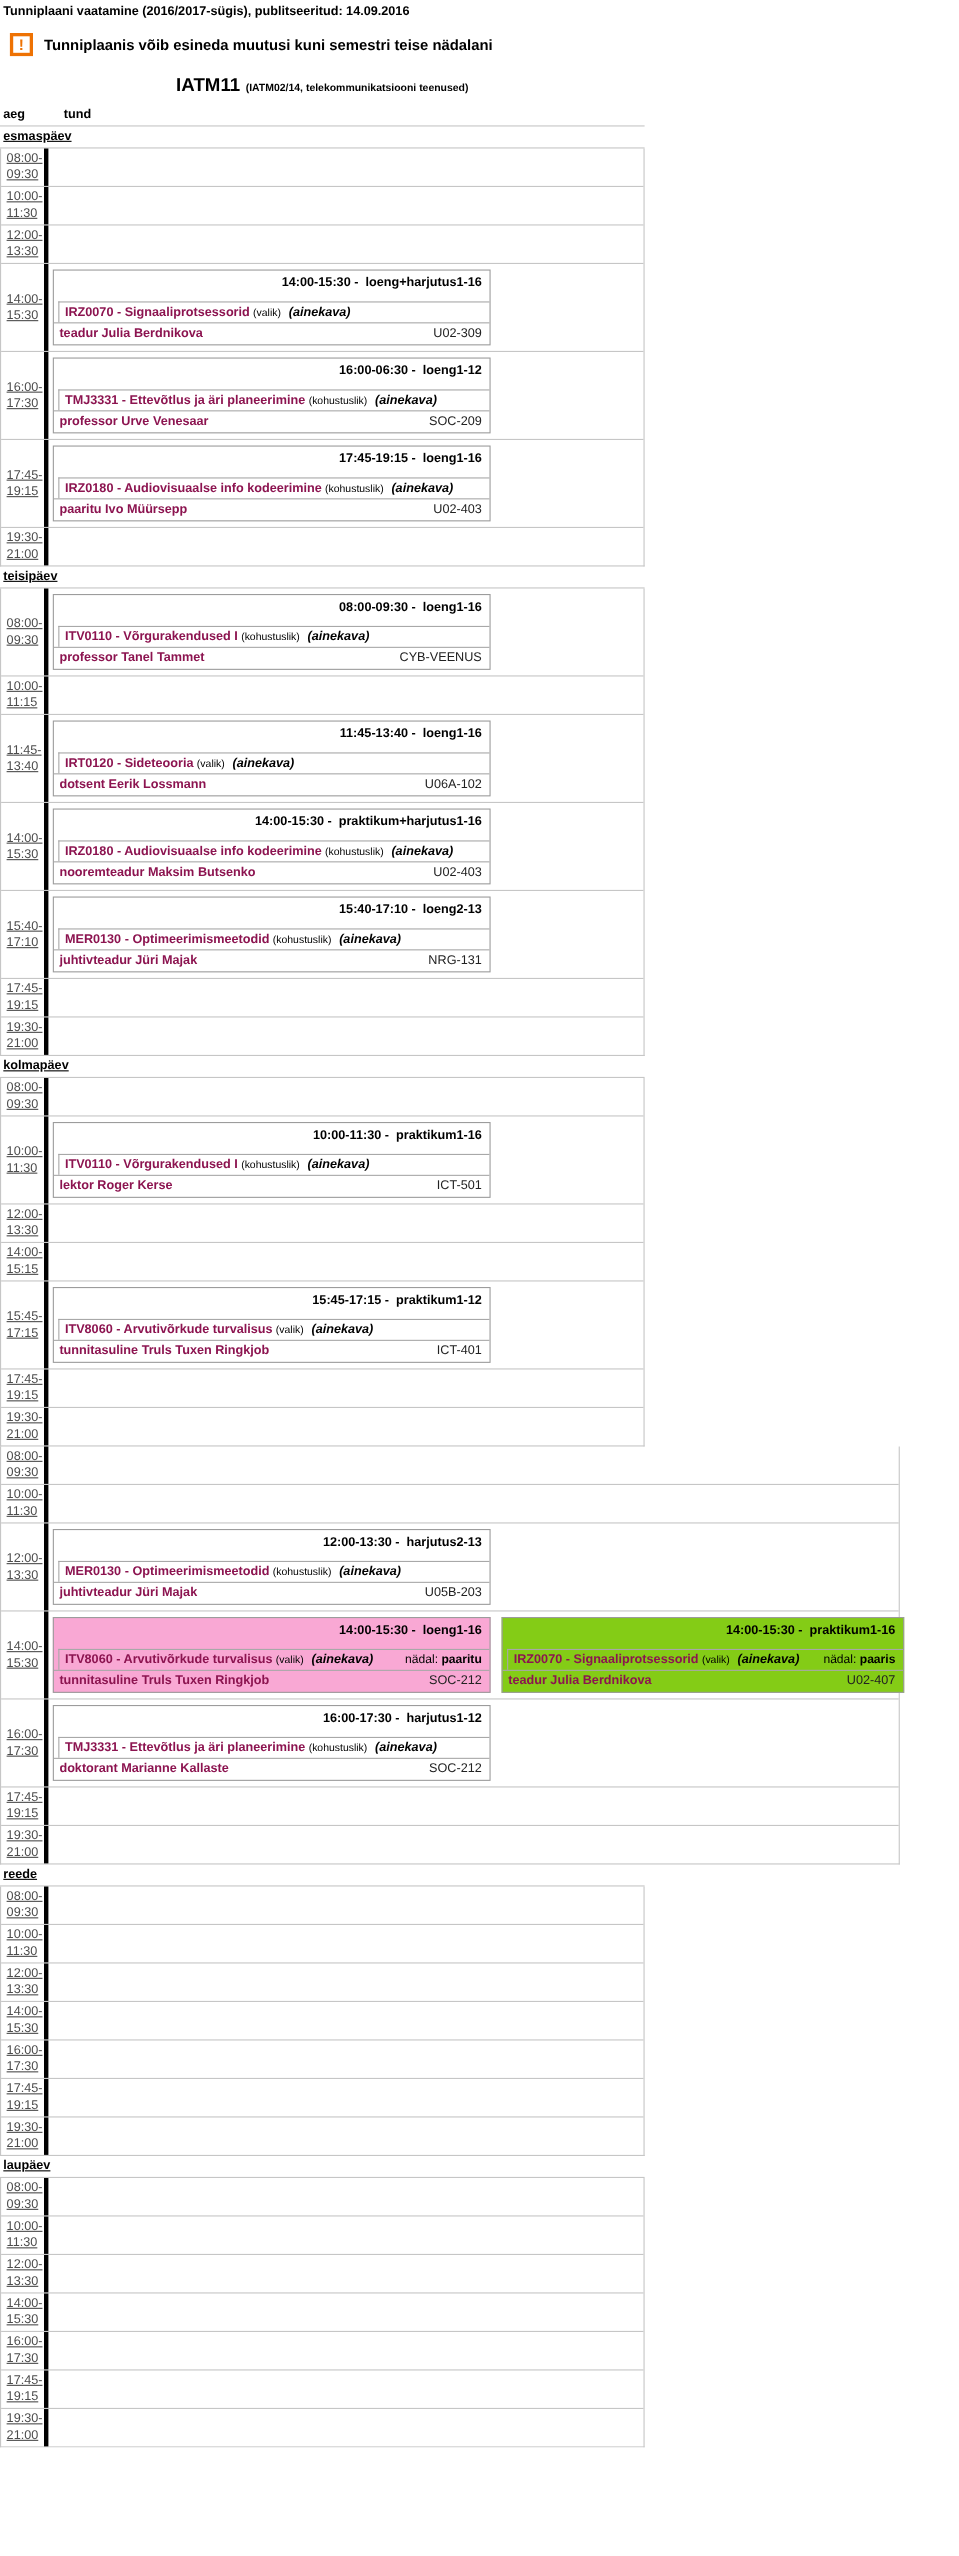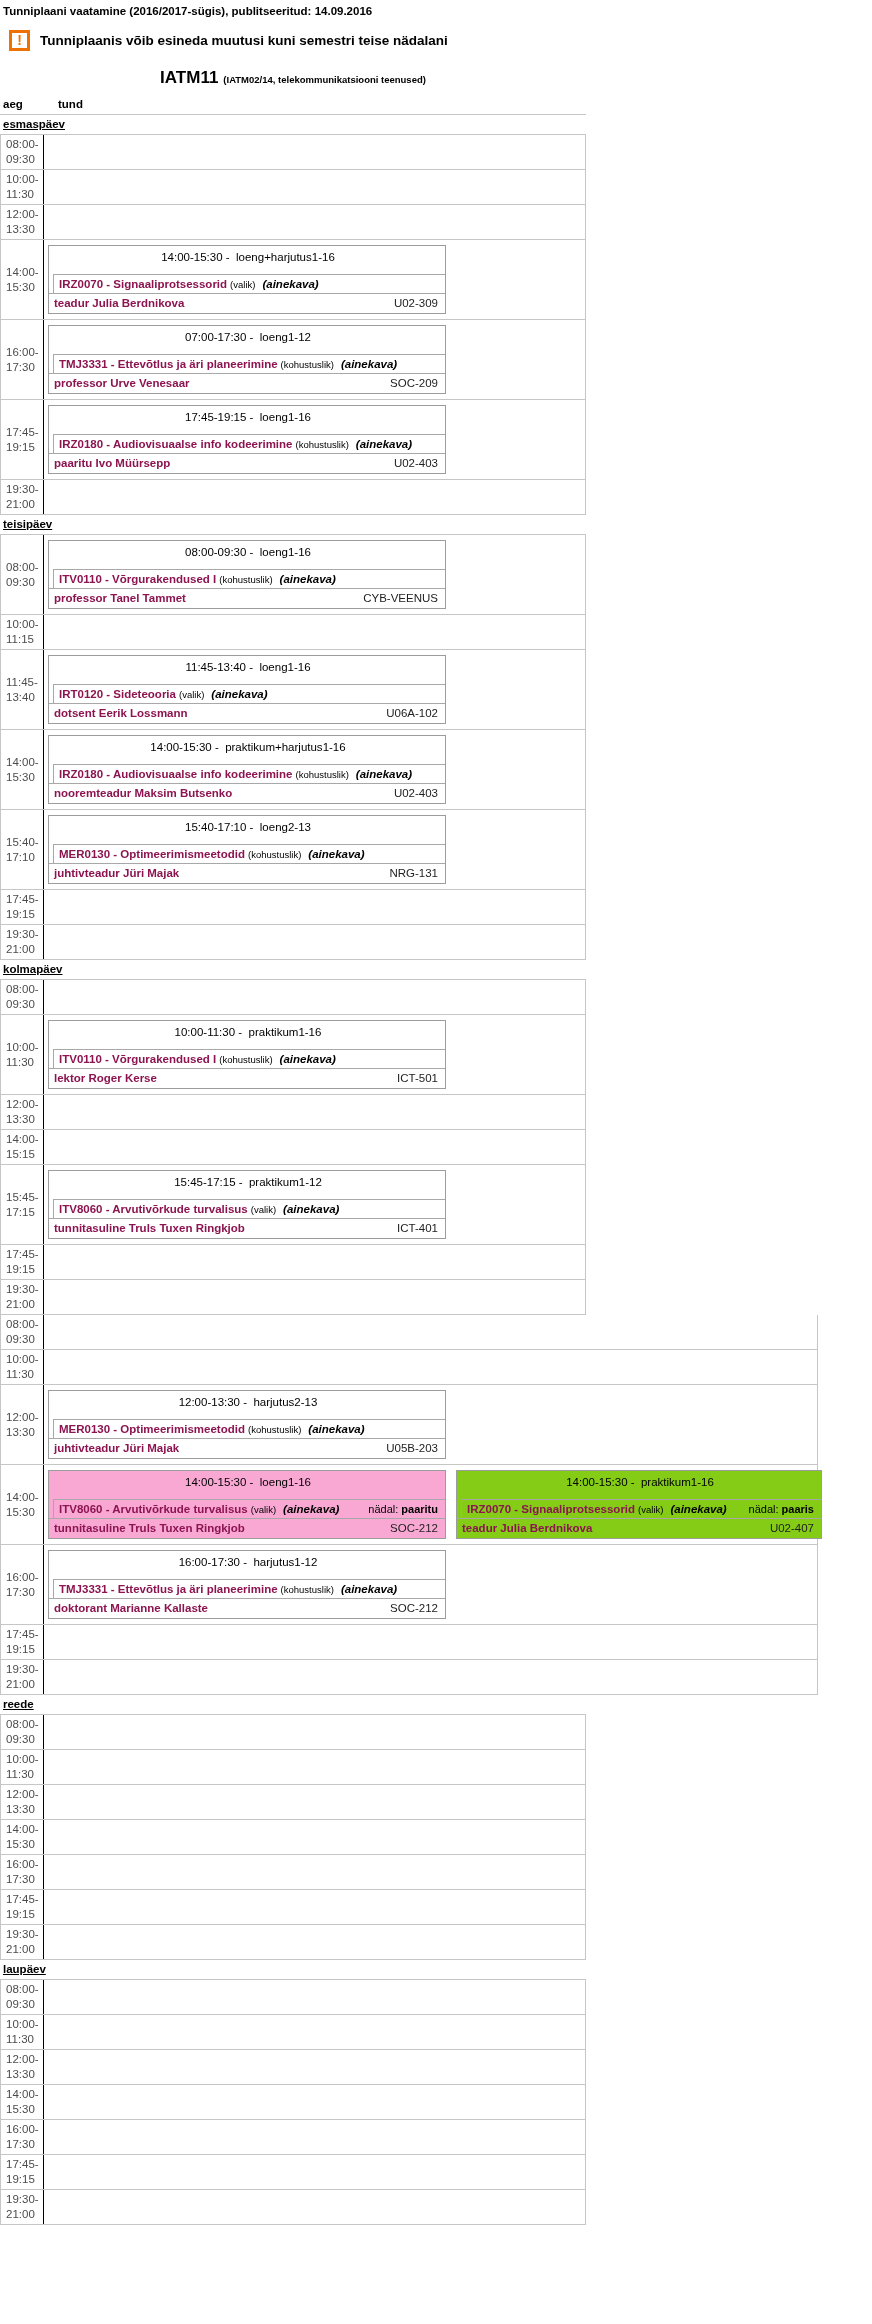--- a/index.html
+++ b/index.html
@@ -21,30 +21,30 @@
   .col-aeg { width:58px; padding-left:3px; box-sizing:border-box; }
 
   .day-section { width:586px; font-size:11.5px; }
   .day-section.wide { width:818px; }
   .day-label { font-weight:bold; padding:3px 0 4px 3px; border-bottom:1px solid #c6c6c6;text-decoration:underline; }
   .day-section.first .day-label { border-top:1px solid #c6c6c6; }
   .day-rows { border-left:1px solid #c6c6c6; border-right:1px solid #c6c6c6;
               border-bottom:1px solid #c6c6c6; }
   .slot-row { display:flex; min-height:34px; }
   .slot-row + .slot-row { border-top:1px solid #c6c6c6; }
-  .time-cell { width:43px; min-width:43px; border-right:1px solid #000000;
+  .time-cell { width:43px; min-width:43px; border-right:4px solid #000000;
                display:flex; align-items:center; padding-left:5px; box-sizing:border-box;
-               white-space:pre-line; color:#4c4c4c; font-size:11.5px; line-height:15px; }
+               white-space:pre-line; color:#4c4c4c; font-size:11.5px; line-height:15px;text-decoration:underline; }
   .lesson-cell { flex:1; display:flex; gap:10px; padding:5px 4px; align-items:flex-start; }
   .slot-row.empty .lesson-cell { padding:0; }
 
   .card { width:398px; border:1px solid #9c9c9c; background:#fff; box-sizing:border-box; }
   .card.bg-green { background:#f9a8d4; }
   .card.bg-lavender { background:#84cc16; width:366px; }
-  .card-top { display:flex; justify-content:center; font-weight:normal;
+  .card-top { display:flex; justify-content:flex-end; font-weight:bold;
               padding:5px 7px 11px 9px; }
   .card-header { white-space:pre-wrap; }
   .card-mid { border-top:1px solid #a8a8a8; border-left:1px solid #a8a8a8; margin-left:4px;
               display:flex; justify-content:space-between; align-items:baseline;
               padding:3px 7px 3px 5px; }
   .course-link { color:#8c1450; font-weight:bold; text-decoration:none; }
   .course-kind { font-size:9.5px; margin-left:3px; }
   .ainekava-link { font-weight:bold; font-style:italic; color:#000;
                    text-decoration:none; margin-left:7px; }
   .nadal { font-size:11px; white-space:nowrap; margin-left:8px; }
@@ -109,21 +109,21 @@
               </div>
             </div>
           </div>
         </div>
         <div class="slot-row">
           <div class="time-cell">16:00-
 17:30</div>
           <div class="lesson-cell">
             <div class="card bg-white">
               <div class="card-top">
-                <span class="card-header">07:00-17:30 -  loeng</span>
+                <span class="card-header">16:00-06:30 -  loeng</span>
                 <span class="card-weeks">1-12</span>
               </div>
               <div class="card-mid">
                 <span class="mid-left"><a class="course-link" href="#">TMJ3331 - Ettevõtlus ja äri planeerimine</a><span class="course-kind">(kohustuslik)</span><a class="ainekava-link" href="#">(ainekava)</a></span>
               </div>
               <div class="card-bottom">
                 <a class="lecturer-link" href="#">professor Urve Venesaar</a>
                 <span class="room-code">SOC-209</span>
               </div>
             </div>

